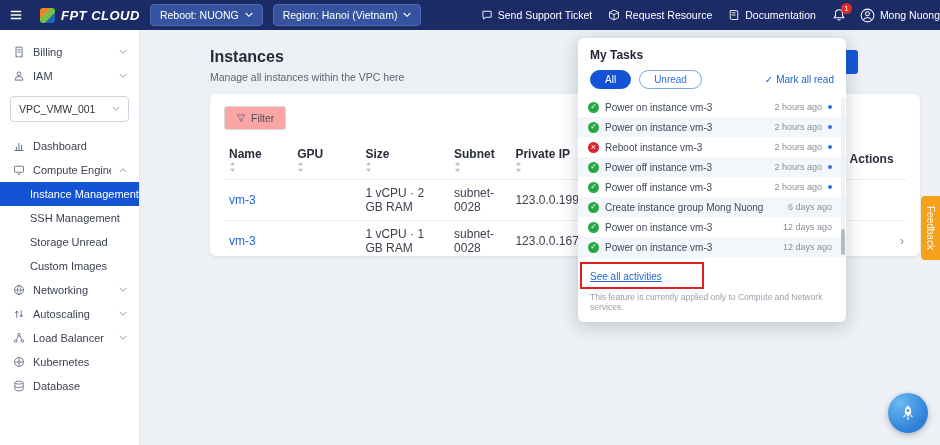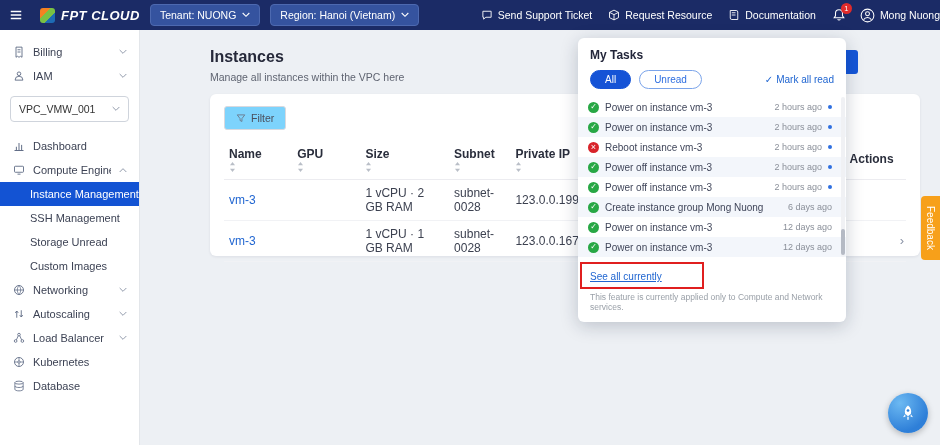--- a/index.html
+++ b/index.html
@@ -39,21 +39,21 @@
     cursor:pointer; }
 
   
   .main { position:absolute; left:140px; top:30px; right:0; bottom:0; background:#edf0f4; }
   .page-title { position:absolute; left:70px; top:18px; font-size:16px; font-weight:bold; color:#26293a; }
   .page-sub { position:absolute; left:70px; top:41px; font-size:10.5px; color:#5f6471; }
   .create-btn { position:absolute; top:20px; right:82px; background:#1456d8; color:#fff; border:none;
     font-size:11px; padding:6px 14px; border-radius:3px; cursor:pointer; font-family:inherit; }
   .card { position:absolute; left:70px; right:20px; top:64px; height:162px; background:#fff;
     border-radius:6px; box-shadow:0 1px 3px rgba(20,30,60,.08); padding:12px 14px; }
-  .filter-btn { display:inline-flex; align-items:center; gap:5px; border:1px solid #d9d9de; background:#7dd3fc;
+  .filter-btn { display:inline-flex; align-items:center; gap:5px; border:1px solid #d9d9de; background:#fca5a5;
     border-radius:3px; font-size:10.5px; color:#4a4f5c; padding:5px 11px; cursor:pointer; font-family:inherit;justify-content:space-between; }
   table { width:100%; border-collapse:collapse; margin-top:10px; font-size:12px; table-layout:fixed; }
   th { text-align:left; color:#2a2e3c; font-weight:bold; padding:7px 5px; border-bottom:1px solid #ececf0; cursor:pointer; }
   th .sort { margin-left:3px; vertical-align:middle; }
   td { padding:6px 5px; border-bottom:1px solid #f1f2f5; color:#3c4150; vertical-align:middle; }
   td.name-cell { color:#2166d1; cursor:pointer; }
   .col-name{width:10%} .col-gpu{width:10%} .col-size{width:13%} .col-subnet{width:9%}
   .col-ip{width:13%} .col-fill{width:36%} .col-actions{width:9%}
   .pager-next { position:absolute; right:10px; bottom:6px; color:#8a93a6; font-size:13px; cursor:pointer;
     padding:2px 6px; }
@@ -101,21 +101,21 @@
       <svg width="14" height="14" viewBox="0 0 16 16">
           <path d="M2 4h12M2 8h12M2 12h12" stroke="#fff" stroke-width="1.6"></path>
         </svg>
     </span>
   </div>
   <div class="brand">
     <span class="brand-mark"></span>
     <span class="brand-text">FPT CLOUD</span>
   </div>
   <div class="top-pill">
-    <span>Tenant: NUONG</span>
+    <span>Reboot: NUONG</span>
     <span>
       <svg width="8" height="6" viewBox="0 0 12 8">
           <path d="M1 1l5 5 5-5" stroke="#fff" stroke-width="1.6" fill="none"></path>
         </svg>
     </span>
   </div>
   <div class="top-pill">
     <span>Region: Hanoi (Vietnam)</span>
     <span>
       <svg width="8" height="6" viewBox="0 0 12 8">
@@ -434,21 +434,21 @@
     <span class="status-icon"></span>
     <span class="task-text">Power on instance vm-3</span>
     <span class="task-time">12 days ago</span>
 
   </div>
 <div class="popup-scrollbar">
         <div class="popup-scroll-thumb"></div>
       </div>
     </div>
   <div class="see-all-box">
-    <span class="see-all-link">See all currently</span>
+    <span class="see-all-link">See all activities</span>
   </div>
   <div class="tasks-footer">This feature is currently applied only to Compute and Network services.</div>
 </div>
 
 <div class="feedback-tab">Feedback</div>
 <div class="chat-fab">
   <span>
     <svg width="20" height="20" viewBox="0 0 24 24">
         <path d="M12 3c3 2 4.5 6 3.5 10l-3.5 3-3.5-3C7.5 9 9 5 12 3z" fill="#fff"></path>
         <circle cx="12" cy="9" r="1.6" fill="#2e7fd8"></circle>

